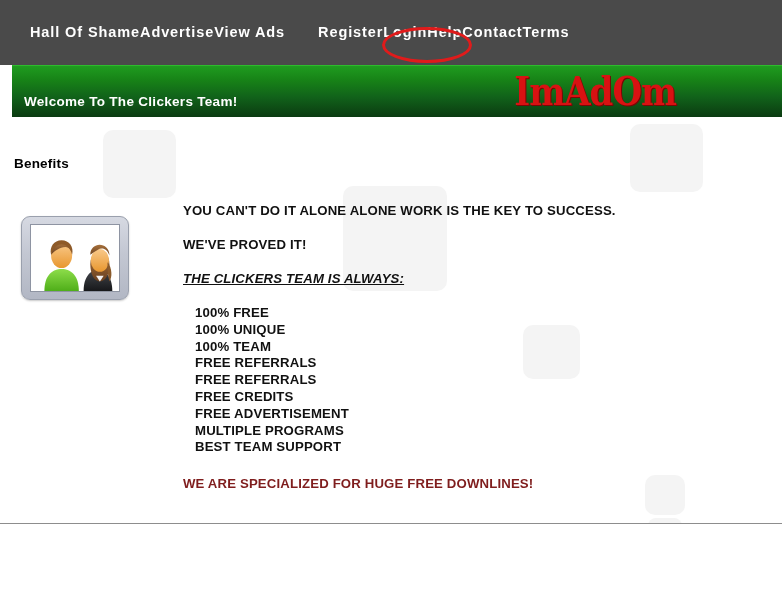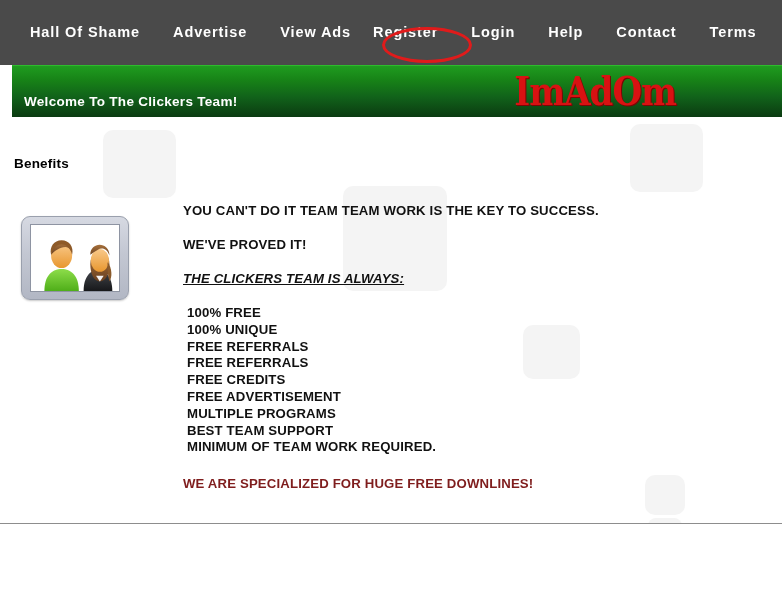--- a/index.html
+++ b/index.html
@@ -46,22 +46,22 @@
     display: inline-block;
     line-height: 1;
     padding: 4px 0;
   }
   .nav-item.clipped-left {
     margin-left: -14px;
     width: 22px;
     overflow: hidden;
   }
   .nav-gap-1 { margin-left: 22px; }
-  .nav-gap   { margin-left: 33px; }
-  .nav-gap-reg { margin-left: 22px; }
+  .nav-gap   { }
+  .nav-gap-reg { margin-left: 33px; }
 
   
   .annotation-ellipse {
     position: absolute;
     left: 382px;
     top: 27px;
     width: 90px;
     height: 36px;
     border: 3px solid #e01b1b;
     border-radius: 50%;
@@ -170,21 +170,21 @@
     letter-spacing: 0.15px;
     margin: 0 0 19px 0;
     white-space: nowrap;
   }
   .para.heading {
     font-style: italic;
     text-decoration: underline;
   }
   .benefit-list {
     list-style: none;
-    margin: 4px;
+    margin: 12px;
     padding: 0;
   }
   .benefit-list li {
     font-size: 13.2px;
     font-weight: bold;
     color: #111111;
     letter-spacing: 0.15px;
     line-height: 16.8px;
     white-space: nowrap;
   }
@@ -280,33 +280,33 @@
 
         <path d="M14 68 C14 52 22 45 32 45 C42 45 50 52 50 68 Z" fill="url(#shirtG)"></path>
         <ellipse cx="32" cy="31" rx="11" ry="13" fill="url(#skinG)"></ellipse>
         <path d="M21 30 C21 14 43 14 43 30 C43 26 40 22 36 22 C30 22 25 26 21 30 Z" fill="url(#hairG)"></path>
         <path d="M21 30 C19 22 24 15 32 15 C40 15 45 22 43 30 C41 22 36 19 32 19 C28 19 23 22 21 30 Z" fill="#8e5a28"></path>
       </svg>
     </div>
   </div>
 
   <div class="text-block">
-    <p class="para">YOU CAN'T DO IT TEAM TEAM WORK IS THE KEY TO SUCCESS.</p>
+    <p class="para">YOU CAN'T DO IT ALONE ALONE WORK IS THE KEY TO SUCCESS.</p>
     <p class="para">WE'VE PROVED IT!</p>
     <p class="para heading">THE CLICKERS TEAM IS ALWAYS:</p>
     <ul class="benefit-list">
       <li>100% FREE</li>
       <li>100% UNIQUE</li>
+      <li>100% TEAM</li>
       <li>FREE REFERRALS</li>
       <li>FREE REFERRALS</li>
       <li>FREE CREDITS</li>
       <li>FREE ADVERTISEMENT</li>
       <li>MULTIPLE PROGRAMS</li>
       <li>BEST TEAM SUPPORT</li>
-      <li>MINIMUM OF TEAM WORK REQUIRED.</li>
     </ul>
     <p class="closing">WE ARE SPECIALIZED FOR HUGE FREE DOWNLINES!</p>
   </div>
 
 </div>
 
 <div class="divider"></div>
 <div class="footer"></div>
 
 </body></html>

